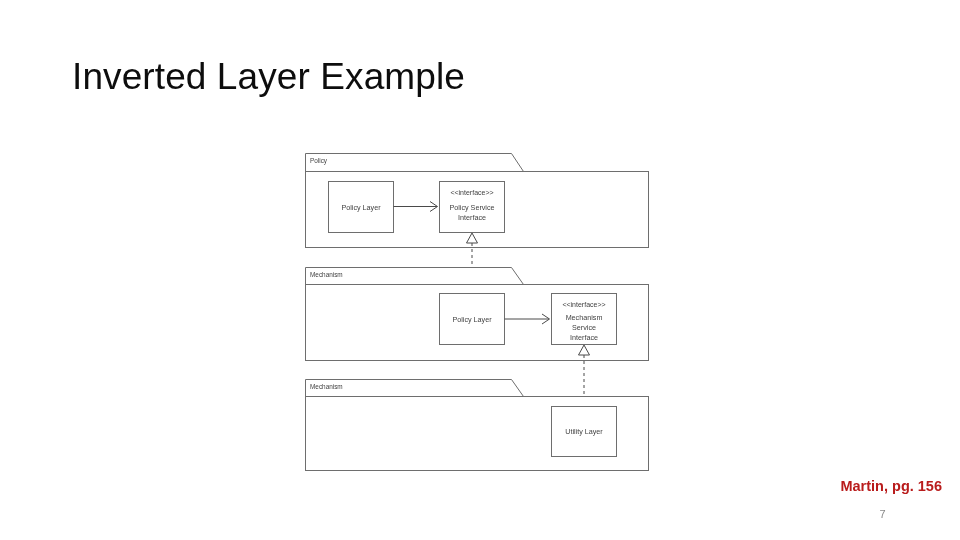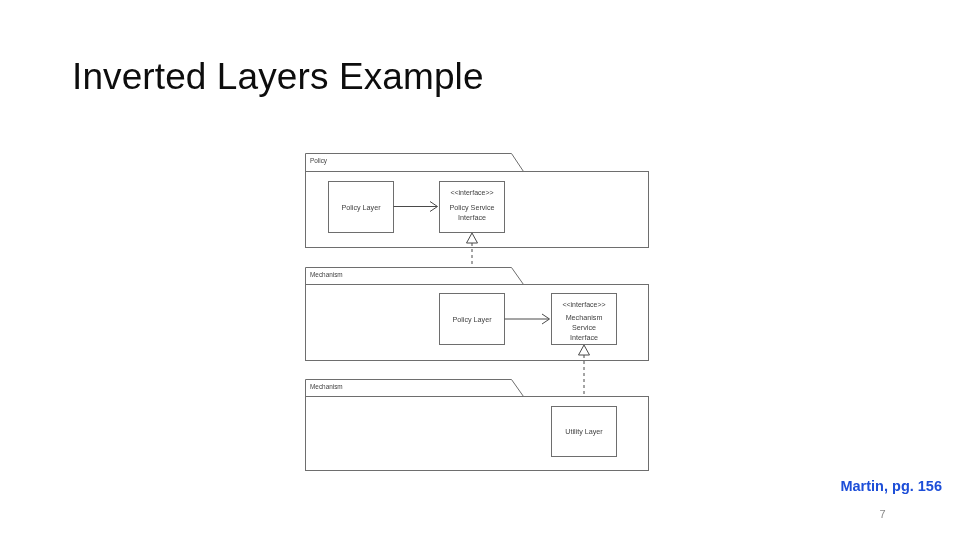--- a/index.html
+++ b/index.html
@@ -46,21 +46,21 @@
     display: block;
   }
   .footer-credit {
     position: absolute;
     left: 700px;
     top: 478px;
     width: 242px;
     text-align: right;
     font-size: 14.5px;
     font-weight: bold;
-    color: #1d4ed8;
+    color: #b91c1c;
     white-space: nowrap;
   }
   .slide-number {
     position: absolute;
     left: 840px;
     top: 508px;
     width: 85px;
     text-align: center;
     font-size: 11px;
     color: #8a8a8a;
@@ -98,21 +98,21 @@
     fill: #ffffff;
     stroke: #4a4a4a;
     stroke-width: 1;
   }
 </style>
 </head>
 <body>
 
 <div class="slide">
 
-  <div class="slide-title">Inverted Layers Example</div>
+  <div class="slide-title">Inverted Layer Example</div>
 
   <div class="diagram">
     <svg width="365" height="335" viewBox="0 0 365 335" xmlns="http://www.w3.org/2000/svg">
 
       <g>
 
         <path class="pkg-outline" d="M 9.5 8.5 L 215.5 8.5 L 227.5 26.5 L 9.5 26.5 Z"></path>
 
         <rect class="pkg-outline" x="9.5" y="26.5" width="343" height="76"></rect>
         <text class="pkg-label" x="14" y="17.5">Policy</text>

